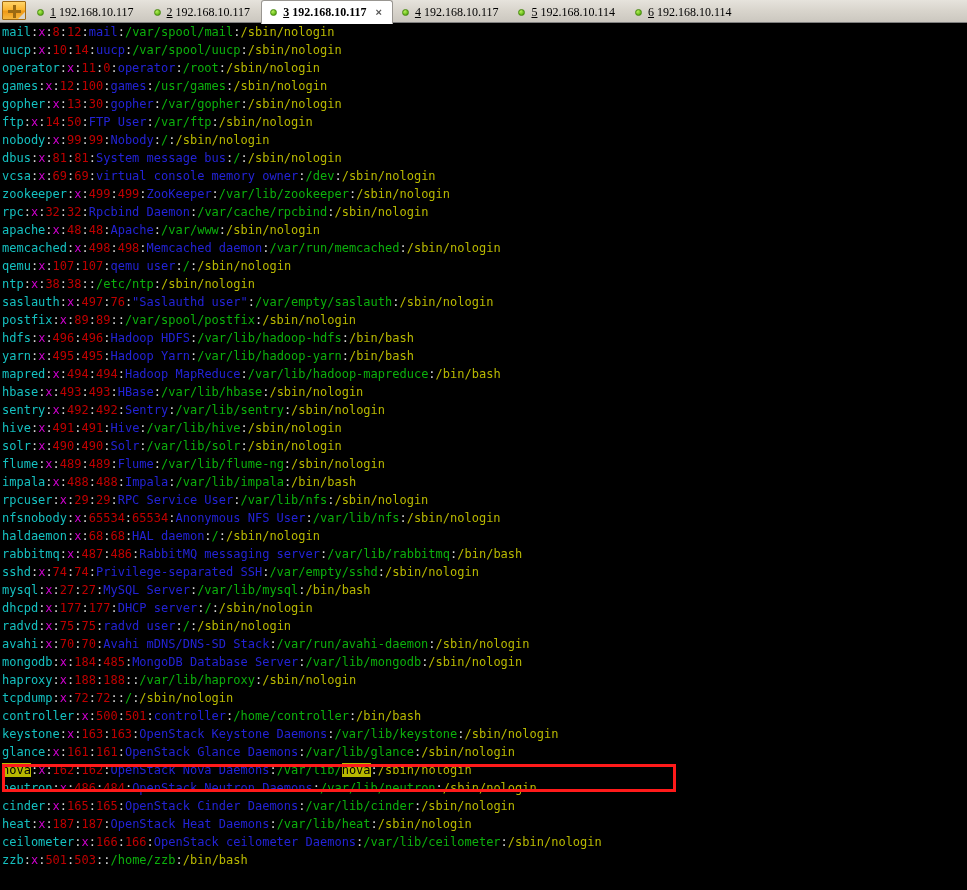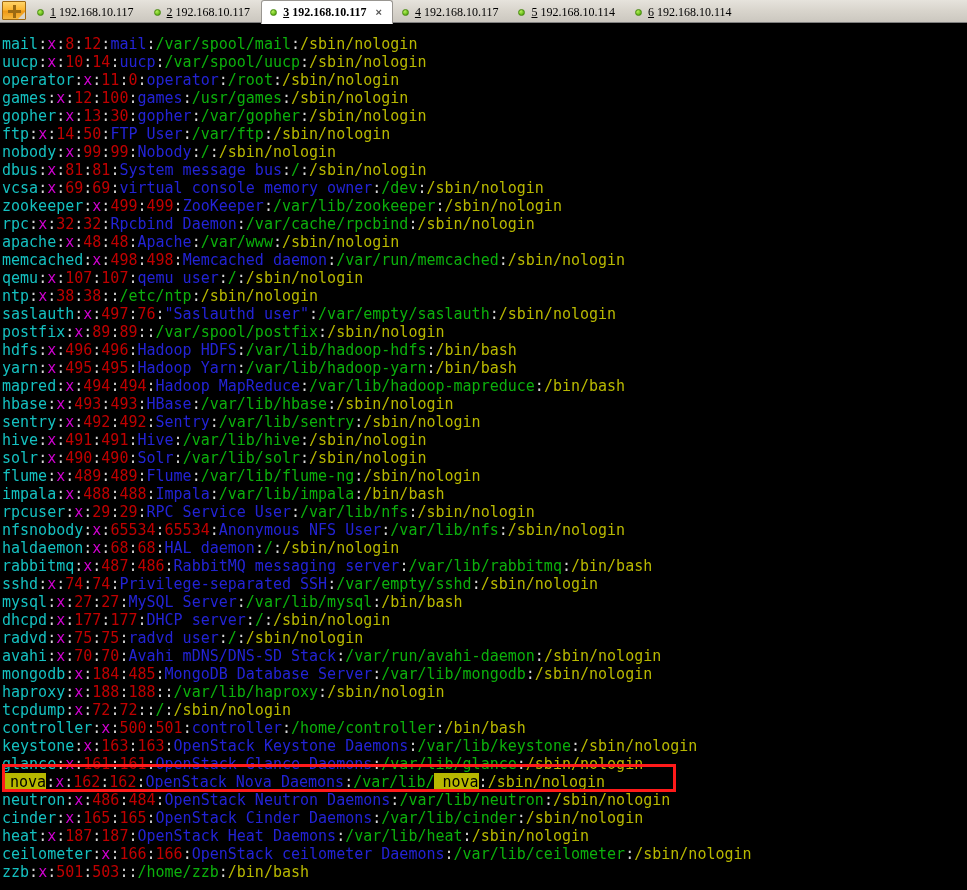--- a/index.html
+++ b/index.html
@@ -76,38 +76,38 @@
 
   
   #term-wrap{
     position:relative;
     height:867px;
     background:#000;
     overflow:hidden;
   }
   #term{
     position:absolute;
-    left:2px;top:12px;
+    left:2px;top:0;
     font-family:"DejaVu Sans Mono","Liberation Mono",monospace;
-    font-size:15px;
+    font-size:12px;
     line-height:18px;
     letter-spacing:0px;
     white-space:pre;
   }
   .ln{height:18px;}
 
   
   .c-user  {color:#15c0c0;}   
   .c-punct {color:#d6d6d6;}   
   .c-x     {color:#d000d0;}   
   .c-id    {color:#c00000;}   
   .c-gecos {color:#2323d6;}   
   .c-home  {color:#0cb00c;}   
   .c-shell {color:#b8b800;}   
-  .hl      {background:#b8b800;color:#000;padding-left:8px;}
+  .hl      {background:#b8b800;color:#000;}
 
   
   #annot{
     position:absolute;
     border:3px solid #ff1a1a;
     pointer-events:none;
     box-sizing:border-box;
   }
 </style>
 </head>

